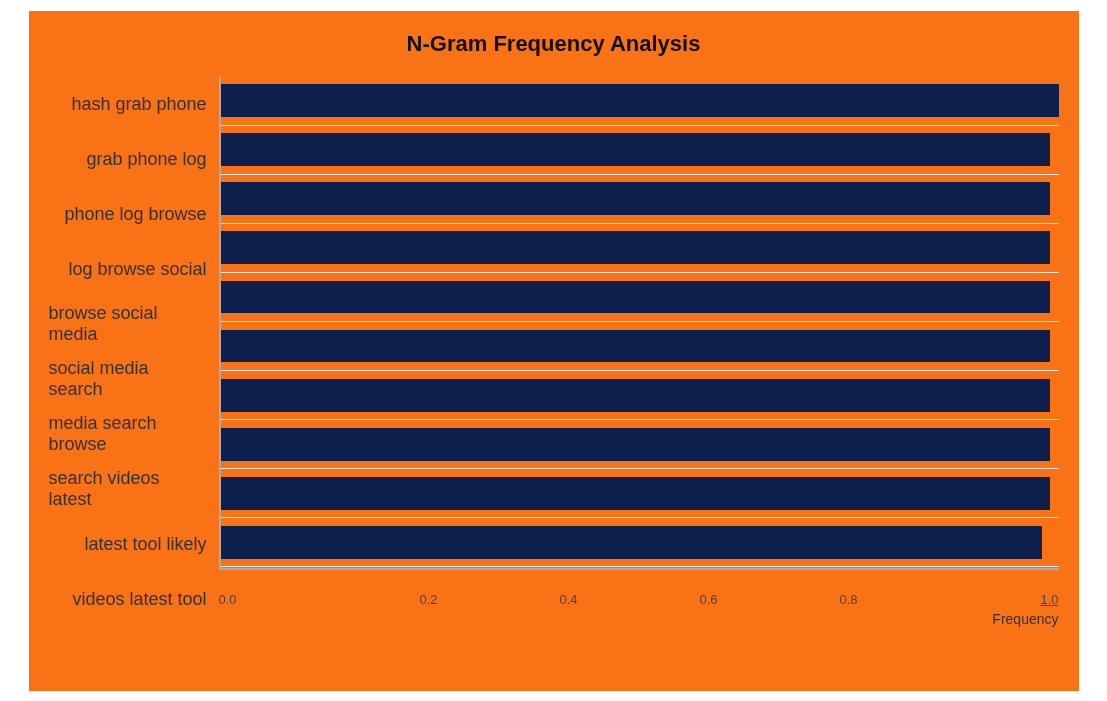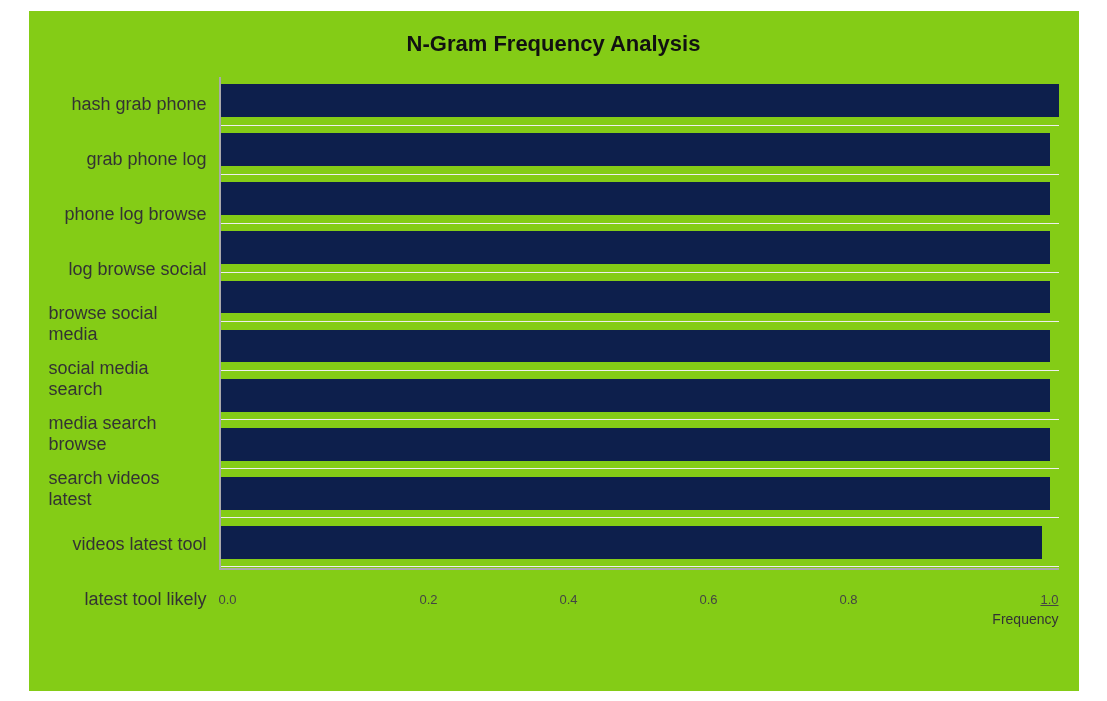--- a/index.html
+++ b/index.html
@@ -8,21 +8,21 @@
       background: #ffffff;
       width: 1107px;
       height: 701px;
       display: flex;
       align-items: center;
       justify-content: center;
     }
     .chart-container {
       width: 1050px;
       height: 680px;
-      background: #84cc16;
+      background: #f97316;
       padding: 20px 20px 60px 20px;
       position: relative;
     }
     .chart-title {
       text-align: center;
       font-size: 22px;
       font-weight: bold;
       color: #111111;
       margin-bottom: 20px;
     }
@@ -102,22 +102,22 @@
   <div class="layout">
     <div class="y-labels" id="y-labels">
         <div class="y-label-cell">hash grab phone</div>
         <div class="y-label-cell">grab phone log</div>
         <div class="y-label-cell">phone log browse</div>
         <div class="y-label-cell">log browse social</div>
         <div class="y-label-cell">browse social media</div>
         <div class="y-label-cell">social media search</div>
         <div class="y-label-cell">media search browse</div>
         <div class="y-label-cell">search videos latest</div>
+        <div class="y-label-cell">latest tool likely</div>
         <div class="y-label-cell">videos latest tool</div>
-        <div class="y-label-cell">latest tool likely</div>
       </div>
     <div style="flex:1; display:flex; flex-direction:column;">
       <div class="plot-area" id="plot-area">
           <div class="bar-row-inner">
             <div class="bar-fill-wrap">
               <div class="bar-fill" style="width: 100%; height: 100%; background: rgb(13, 31, 76);"></div>
             </div>
           </div>
           <div class="bar-row-inner">
             <div class="bar-fill-wrap">

